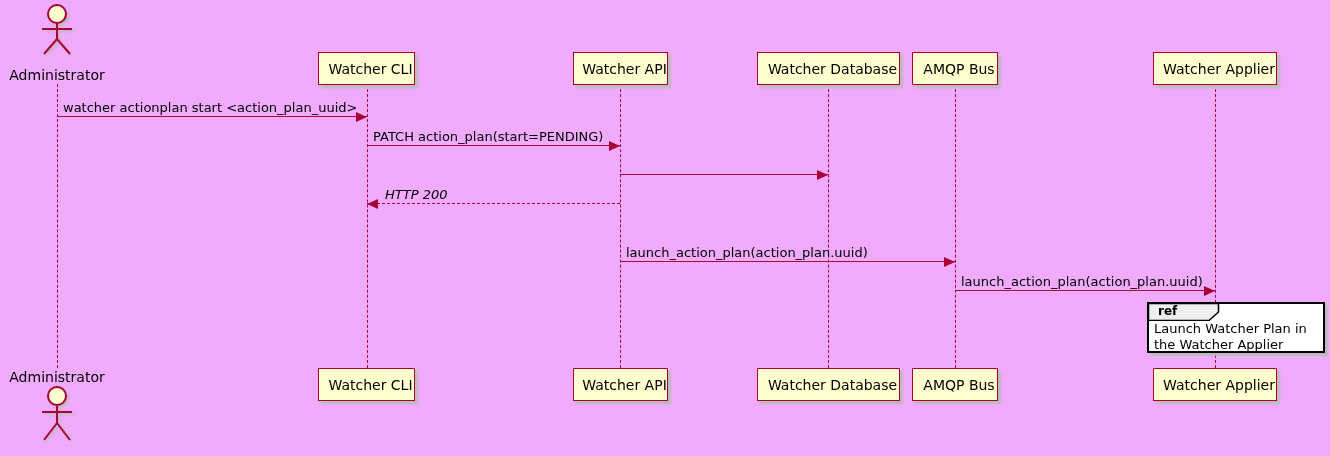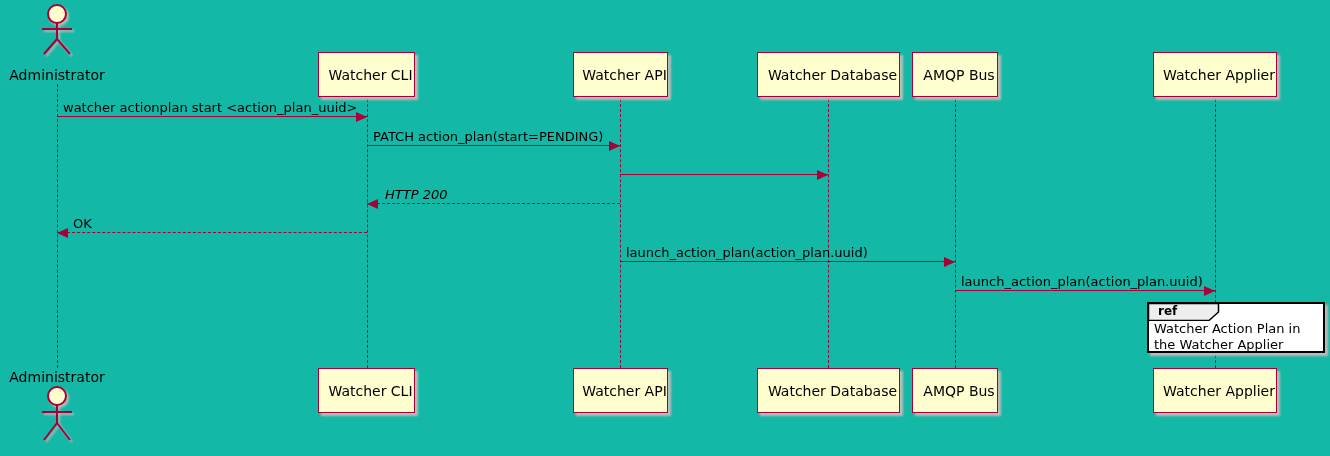--- a/index.html
+++ b/index.html
@@ -10,31 +10,31 @@
   }
   * { margin: 0; padding: 0; box-sizing: border-box; }
   body {
     font-family: "DejaVu Sans", "Liberation Sans", sans-serif;
     background: #ffffff;
   }
   .canvas {
     position: relative;
     width: 1330px;
     height: 456px;
-    background: #14b8a6;
+    background: #f0abfc;
     overflow: hidden;
   }
   .lifeline {
     position: absolute;
     width: 0;
     border-left: 1px dashed var(--line);
   }
   .participant {
     position: absolute;
-    height: 45px;
+    height: 33px;
     background: var(--participant-fill);
     border: 1.5px solid var(--line);
     box-shadow: 3px 3px 2px #bbbbbb;
     display: flex;
     align-items: center;
     justify-content: center;
     font-size: 14px;
     color: var(--text);
     white-space: nowrap;
     padding-left: 8px;
@@ -146,46 +146,41 @@
     <div class="msg-line"></div>
     <div class="arrowhead right"></div>
   </div>
 
   <div class="message" style="left:367px; top:186px; width:253px;">
     <div class="msg-label" style="left:18px;font-style:italic;">HTTP 200</div>
     <div class="msg-line dashed"></div>
     <div class="arrowhead left"></div>
   </div>
 
-  <div class="message" style="left:57px; top:215px; width:310px;">
-    <div class="msg-label" style="left:16px;">OK</div>
-    <div class="msg-line dashed"></div>
-    <div class="arrowhead left"></div>
-  </div>
 
   <div class="message" style="left:620px; top:244px; width:335px;">
     <div class="msg-label" style="left:6px;">launch_action_plan(action_plan.uuid)</div>
     <div class="msg-line"></div>
     <div class="arrowhead right"></div>
   </div>
 
   <div class="message" style="left:955px; top:273px; width:260px;">
     <div class="msg-label" style="left:6px;">launch_action_plan(action_plan.uuid)</div>
     <div class="msg-line"></div>
     <div class="arrowhead right"></div>
   </div>
 
   <div class="ref-box">
     <div class="ref-header">
       <svg width="72" height="18" viewBox="0 0 72 18">
         <polygon points="0.5,0.5 70.5,0.5 70.5,9 61,17.5 0.5,17.5" fill="#EEEEEE" stroke="#000000" stroke-width="1.5"></polygon>
       </svg>
       <span class="ref-keyword">ref</span>
     </div>
-    <div class="ref-text">Watcher Action Plan in the Watcher Applier</div>
+    <div class="ref-text">Launch Watcher Plan in the Watcher Applier</div>
   </div>
 
   <div class="participant" style="left:318px;  top:368px; width:97px;">Watcher CLI</div>
   <div class="participant" style="left:573px;  top:368px; width:95px;">Watcher API</div>
   <div class="participant" style="left:757px;  top:368px; width:143px;">Watcher Database</div>
   <div class="participant" style="left:912px;  top:368px; width:86px;">AMQP Bus</div>
   <div class="participant" style="left:1153px; top:368px; width:124px;">Watcher Applier</div>
 
   <div class="actor-label" style="left:0px; top:369px;">Administrator</div>
   <svg class="actor-figure" style="left:37px; top:385px;" width="40" height="66" viewBox="0 0 40 66">

